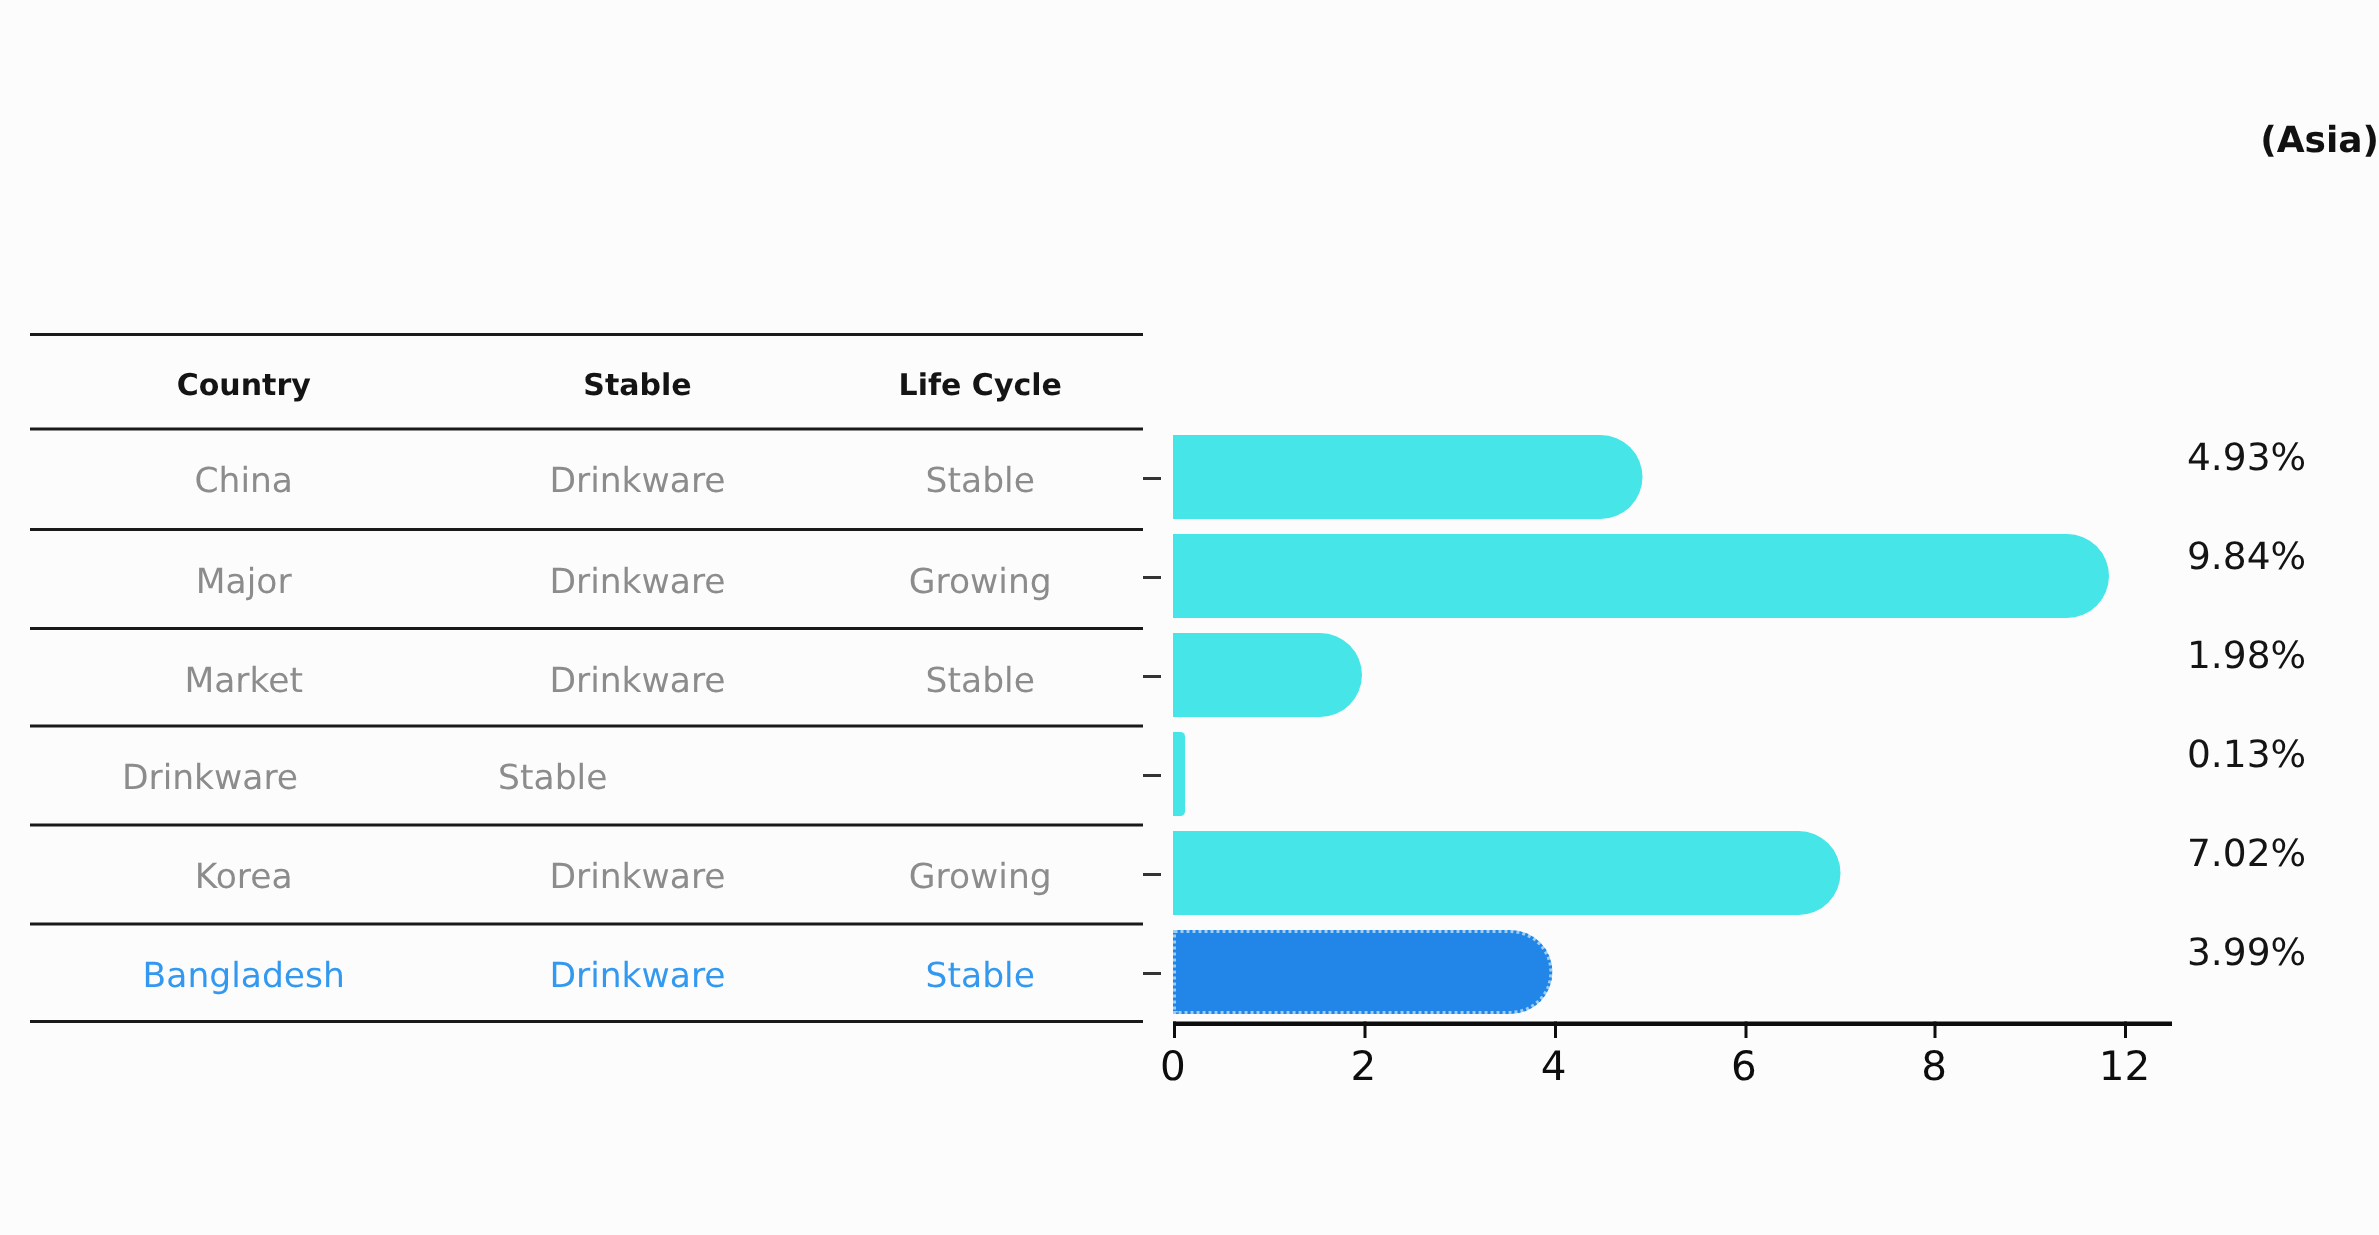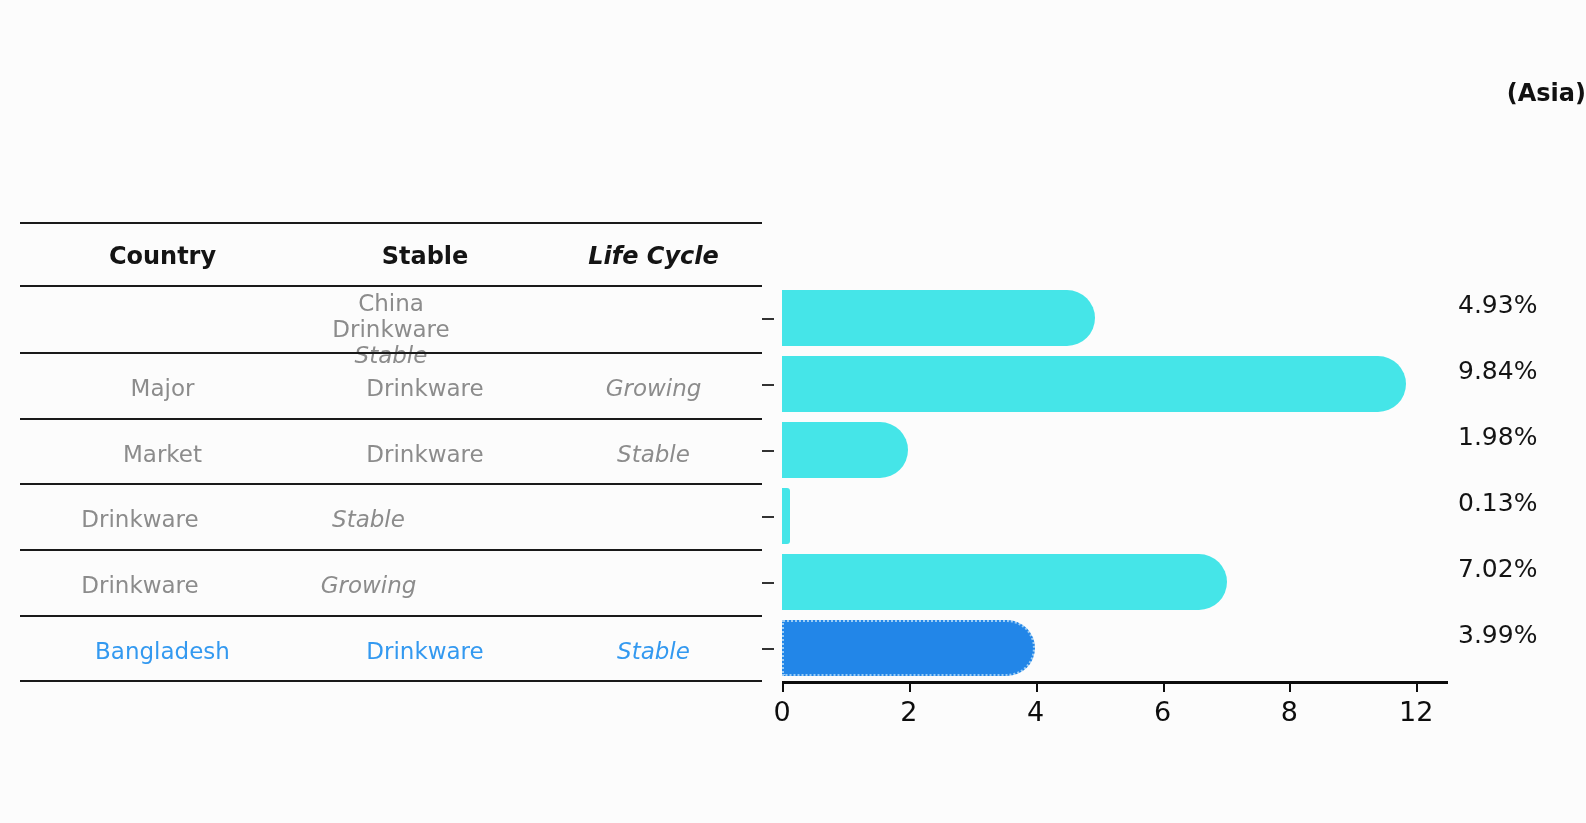--- a/index.html
+++ b/index.html
@@ -68,26 +68,26 @@
     align-items: center;
   }
   .cell {
     text-align: center;
     font-size: 23px;
     color: #8c8c8c;
     white-space: nowrap;
   }
   .cell.c-country { width: 285px; }
   .cell.c-product { width: 240px; }
-  .cell.c-life    { width: 217px; font-style: italic; }
+  .cell.c-life    { width: 217px; }
 
   .trow.header .cell {
     color: #141414;
     font-weight: bold;
-    font-size: 24px;
+    font-size: 20px;
   }
   .trow.highlight .cell {
     color: #3399f0;
   }
 
   
   #chart-panel {
     position: absolute;
     left: 782px;
     top: 220px;
@@ -168,21 +168,21 @@
     <div class="hline" style="top:2px;"></div>
 
     <div class="trow header" style="top:8px;height:56px;">
       <div class="cell c-country">Country</div>
       <div class="cell c-product">Stable</div>
       <div class="cell c-life">Life Cycle</div>
     </div>
 
     <div class="hline" style="top:65px;"></div>
 
-    <div class="trow" style="top:70px;height:62px;flex-direction:column;">
+    <div class="trow" style="top:70px;height:62px;">
       <div class="cell c-country">China</div>
       <div class="cell c-product">Drinkware</div>
       <div class="cell c-life">Stable</div>
     </div>
 
     <div class="hline" style="top:132px;"></div>
 
     <div class="trow" style="top:137px;height:62px;">
       <div class="cell c-country">Major</div>
       <div class="cell c-product">Drinkware</div>
@@ -200,20 +200,21 @@
     <div class="hline" style="top:263px;"></div>
 
     <div class="trow" style="top:268px;height:62px;">
       <div class="cell c-product">Drinkware</div>
       <div class="cell c-life">Stable</div>
     </div>
 
     <div class="hline" style="top:329px;"></div>
 
     <div class="trow" style="top:334px;height:62px;">
+      <div class="cell c-country">Korea</div>
       <div class="cell c-product">Drinkware</div>
       <div class="cell c-life">Growing</div>
     </div>
 
     <div class="hline" style="top:395px;"></div>
 
     <div class="trow highlight" style="top:400px;height:62px;justify-content:flex-end;">
       <div class="cell c-country">Bangladesh</div>
       <div class="cell c-product">Drinkware</div>
       <div class="cell c-life">Stable</div>

